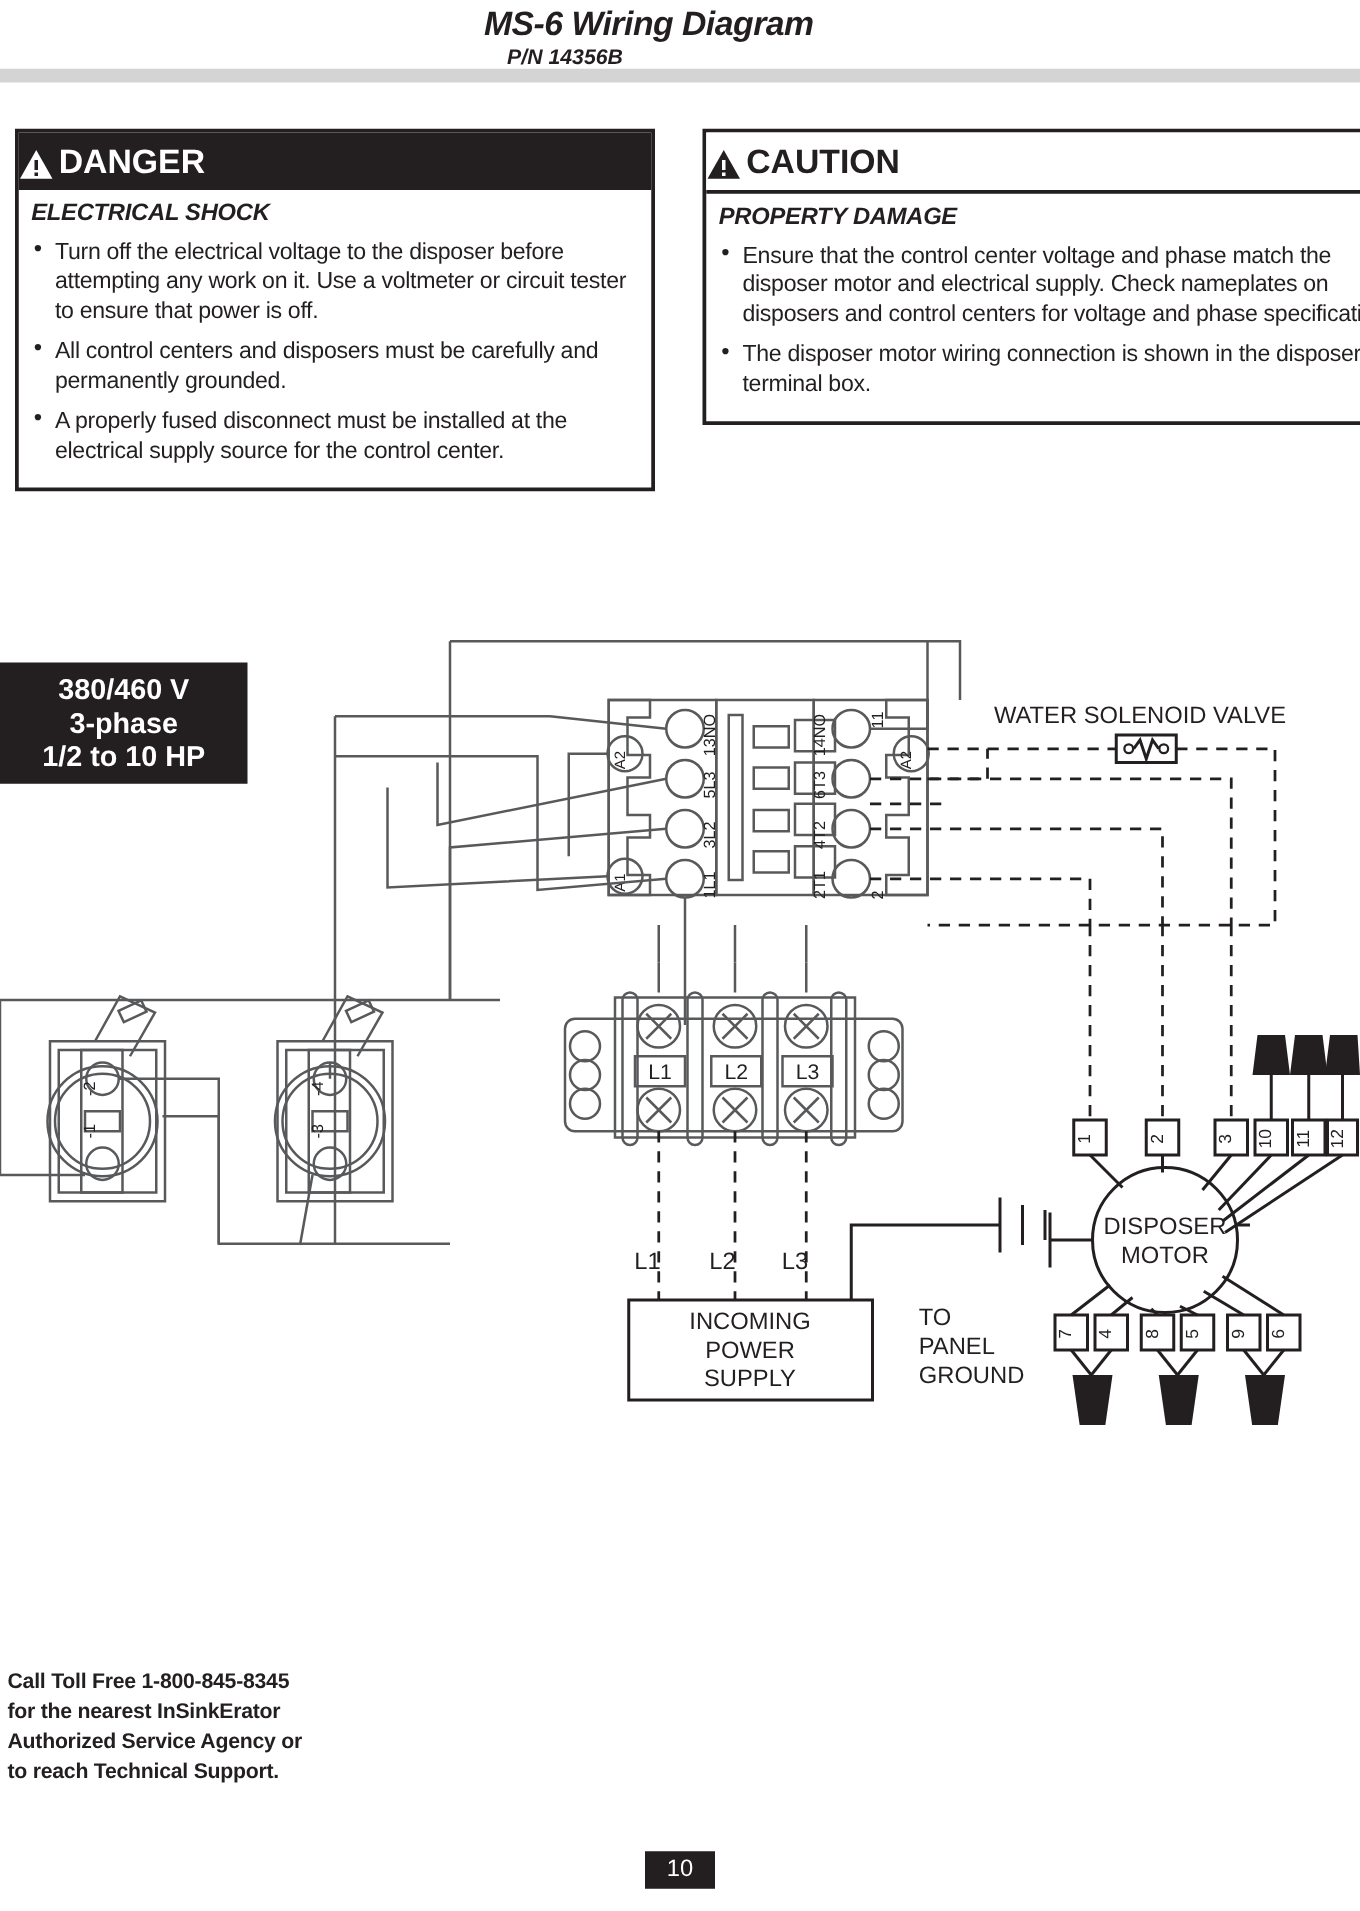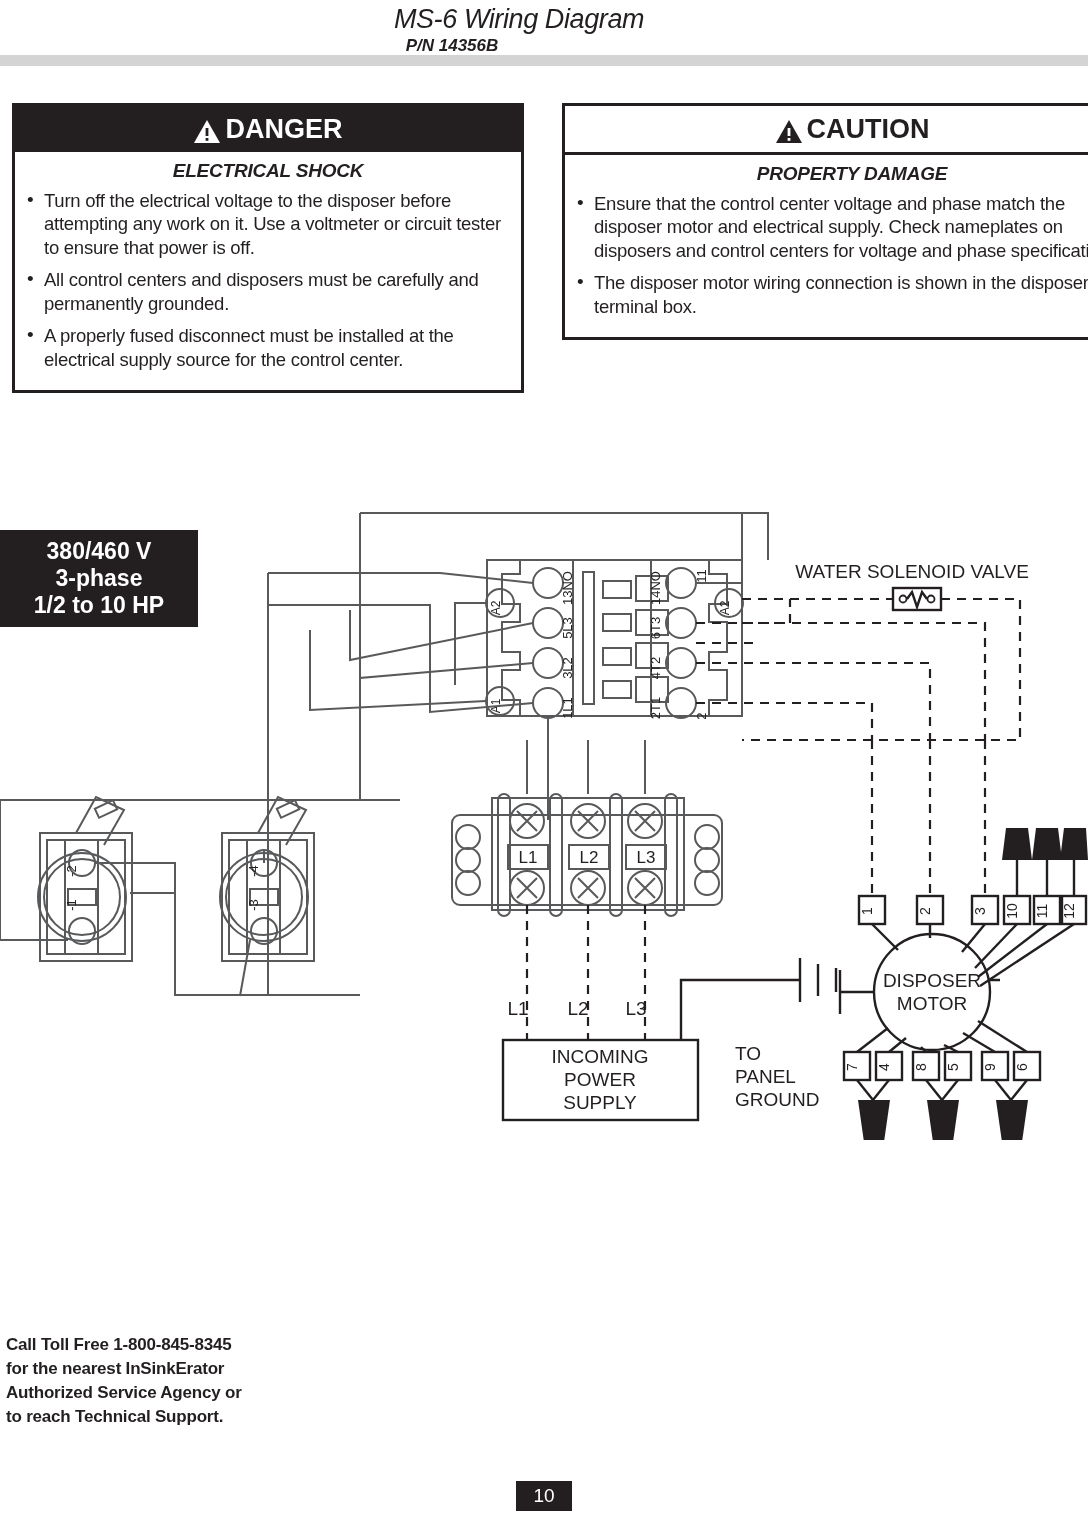--- a/index.html
+++ b/index.html
@@ -5,40 +5,40 @@
   html,body{margin:0;padding:0;}
   body{
     width:1088px;height:1529px;background:#fff;position:relative;
     font-family:"Liberation Sans", sans-serif;color:#231f20;overflow:hidden;
   }
   .abs{position:absolute;}
 
   
   #doc-title{
     top:4px;left:0;width:1038px;text-align:center;
-    font-size:27px;font-weight:normal;font-style:italic;letter-spacing:-0.4px;
+    font-size:27px;font-weight:bold;font-style:italic;letter-spacing:-0.4px;
   }
   #doc-partno{
     top:36px;left:0;width:904px;text-align:center;
     font-size:17px;font-weight:bold;font-style:italic;
   }
   #header-rule{top:55px;left:0;width:1088px;height:11px;background:#d4d4d4;}
 
   
   .alert-box{border:3px solid #231f20;box-sizing:border-box;background:#fff;}
   .alert-head{
     text-align:center;font-size:27px;font-weight:bold;
-    display:flex;align-items:center;justify-content:center;gap:4px;
+    display:flex;align-items:center;gap:4px;
     height:46px;line-height:1;
   }
   .alert-head.danger{background:#231f20;color:#fff;}
   .alert-head.caution{background:#fff;color:#231f20;border-bottom:3px solid #231f20;}
   .alert-body{padding:4px 10px 10px 10px;}
   .alert-sub{
-    text-align:center;font-size:19px;font-weight:bold;font-style:italic;
+    font-size:19px;font-weight:bold;font-style:italic;
     margin:4px 0 7px 0;letter-spacing:-0.2px;
   }
   .alert-list{list-style:none;margin:0;padding:0;}
   .alert-list li{
     font-size:18.5px;line-height:1.27;margin-bottom:9px;
     padding-left:19px;position:relative;letter-spacing:-0.25px;
   }
   .alert-list li:before{
     content:"\2022";position:absolute;left:2px;top:-1px;font-size:19px;
   }

